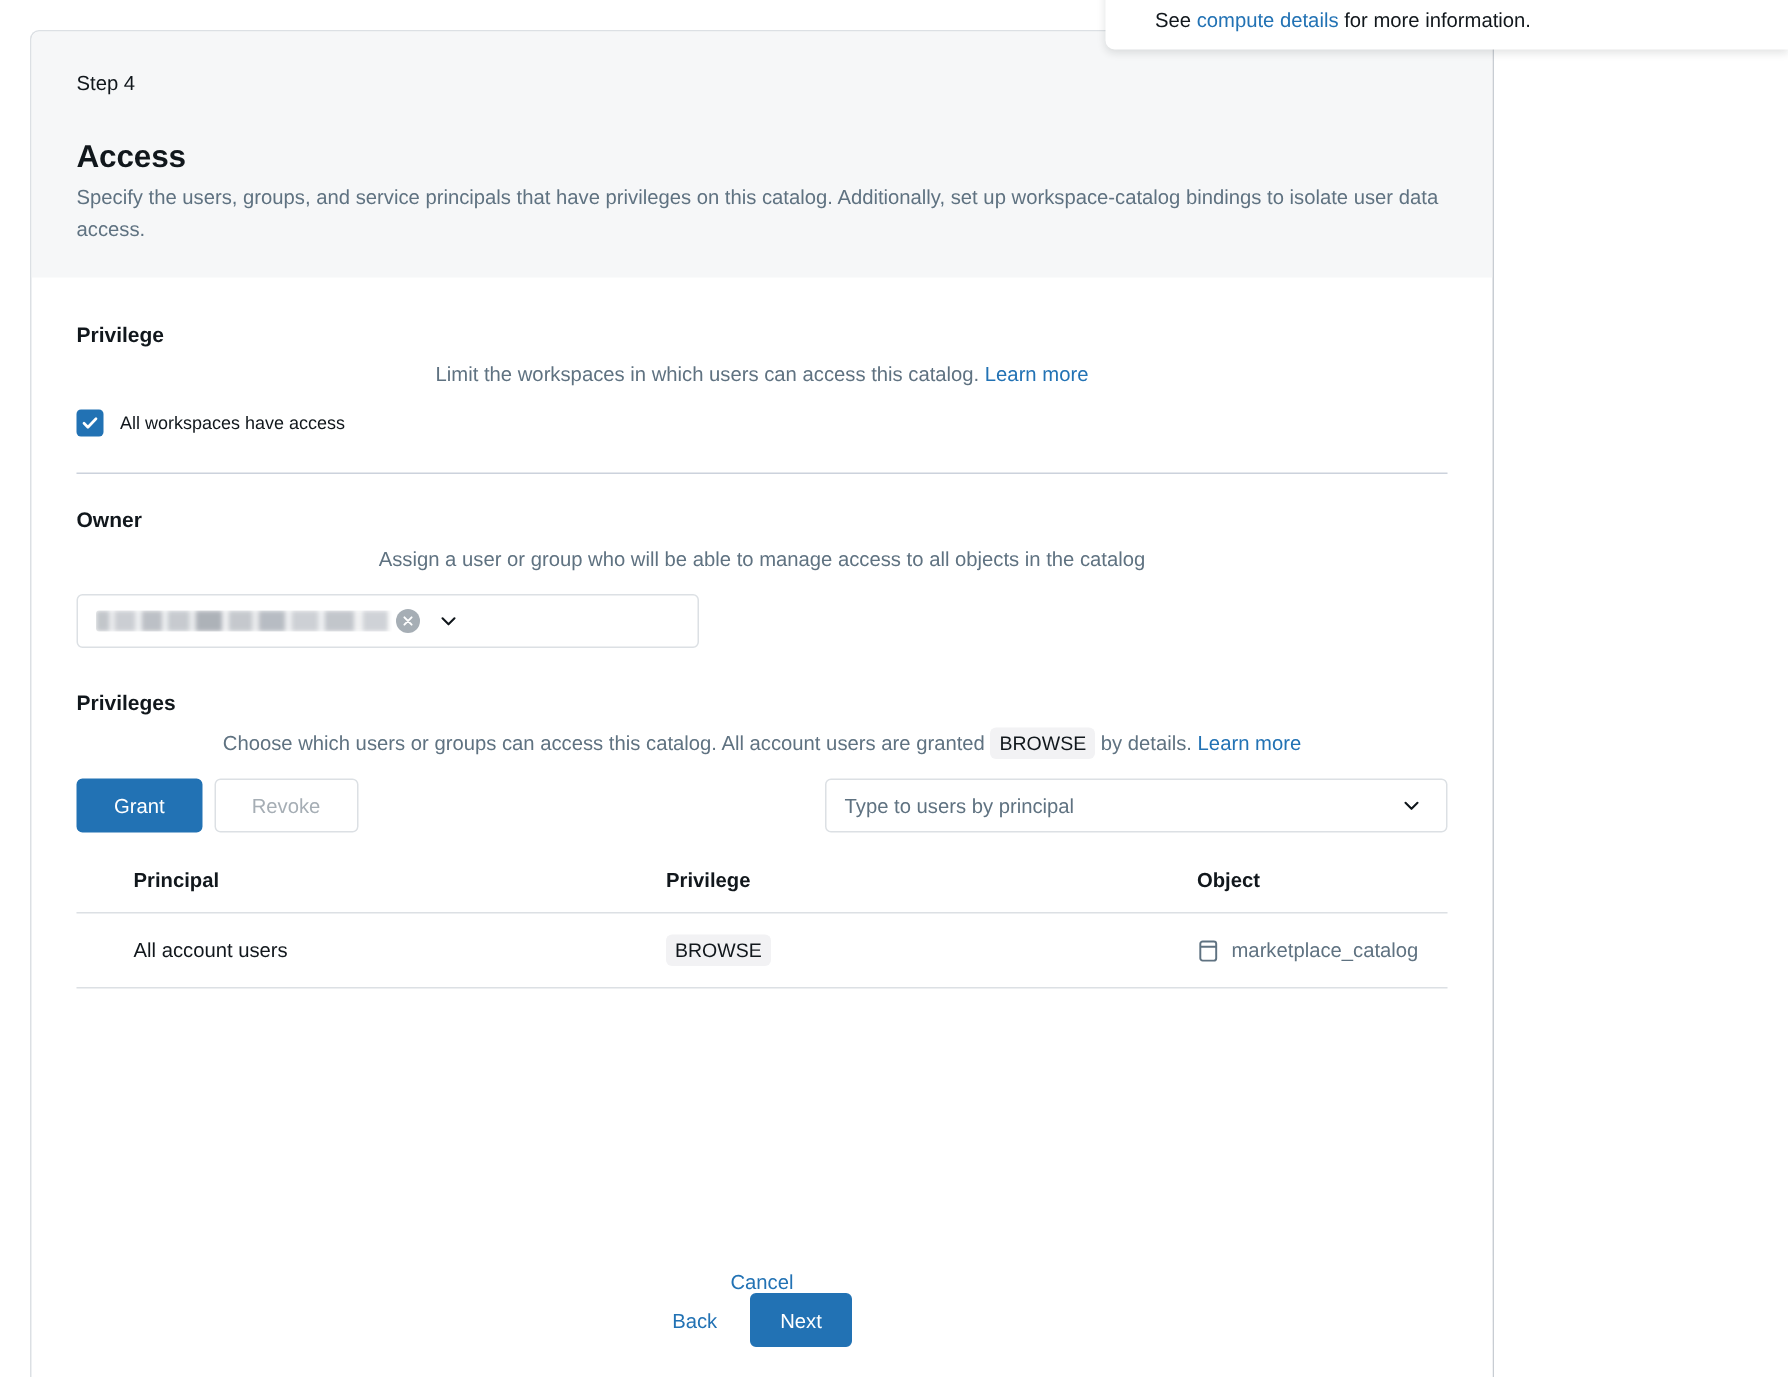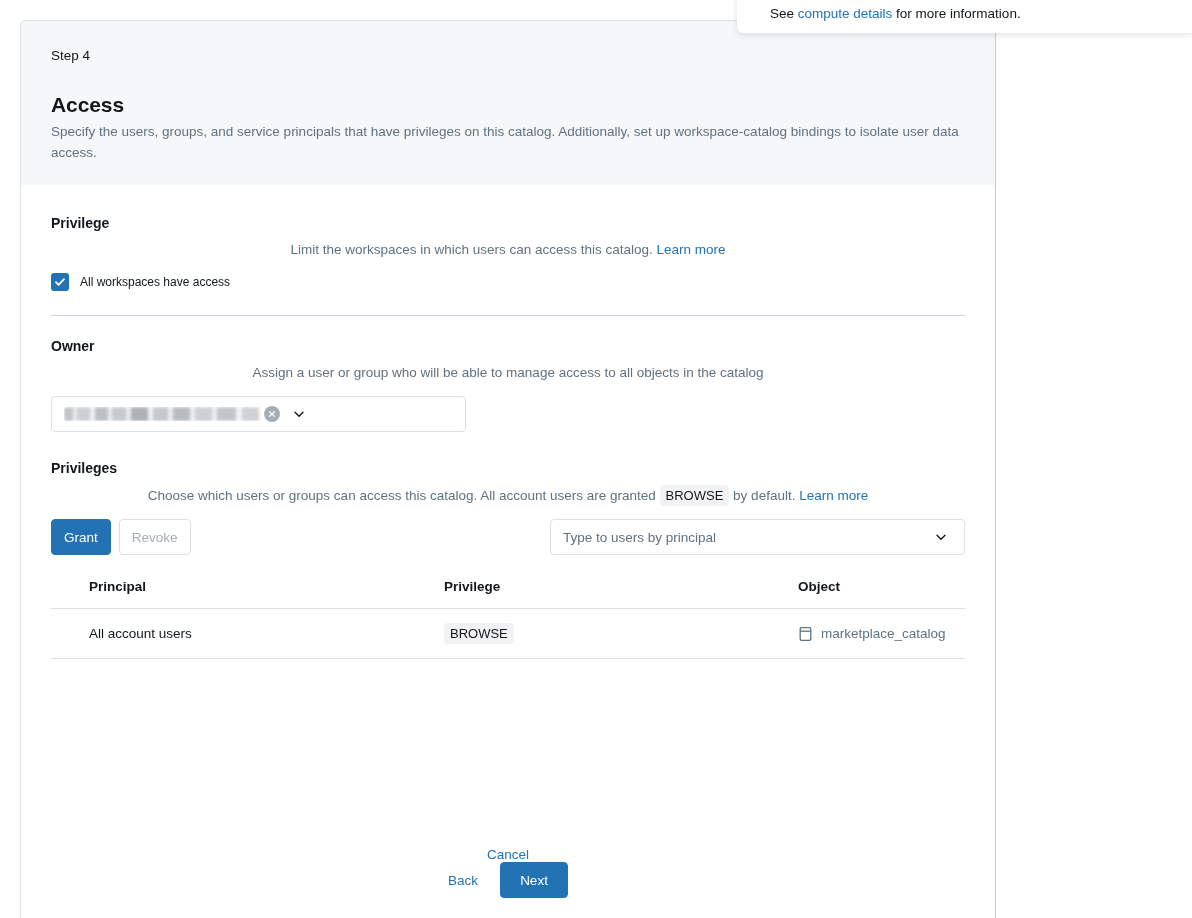--- a/index.html
+++ b/index.html
@@ -191,21 +191,21 @@
   
   .grant-toolbar {
     display: flex;
     align-items: center;
     justify-content: space-between;
     margin-bottom: 24px;
   }
   .btn-group { display: flex; gap: 8px; }
   .btn {
     height: 36px;
-    padding: 0 12px;
+    padding: 0 24px;
     border-radius: 4px;
     font-size: 13.5px;
     font-family: "Liberation Sans", sans-serif;
     border: 1px solid transparent;
     cursor: pointer;
     display: inline-flex;
     align-items: center;
     justify-content: center;
   }
   .btn-primary {
@@ -382,21 +382,21 @@
           <svg width="14" height="14" viewBox="0 0 14 14" aria-hidden="true">
             <path d="M3 5.2 L7 9.2 L11 5.2" fill="none" stroke="#11171c" stroke-width="1.4" stroke-linecap="round" stroke-linejoin="round"></path>
           </svg>
         </span>
       </div>
     </div>
 
     <div>
       <div class="section-title">Privileges</div>
       <div class="section-desc">
-        <span>Choose which users or groups can access this catalog. All account users are granted </span><span class="code-chip">BROWSE</span><span> by default. </span><a class="link">Learn more</a>
+        <span>Choose which users or groups can access this catalog. All account users are granted </span><span class="code-chip">BROWSE</span><span> by details. </span><a class="link">Learn more</a>
       </div>
 
       <div class="grant-toolbar">
         <div class="btn-group">
           <button class="btn btn-primary">Grant</button>
           <button class="btn btn-disabled">Revoke</button>
         </div>
         <div class="filter-select">
           <span class="filter-placeholder">Type to users by principal</span>
           <span class="chevron">

